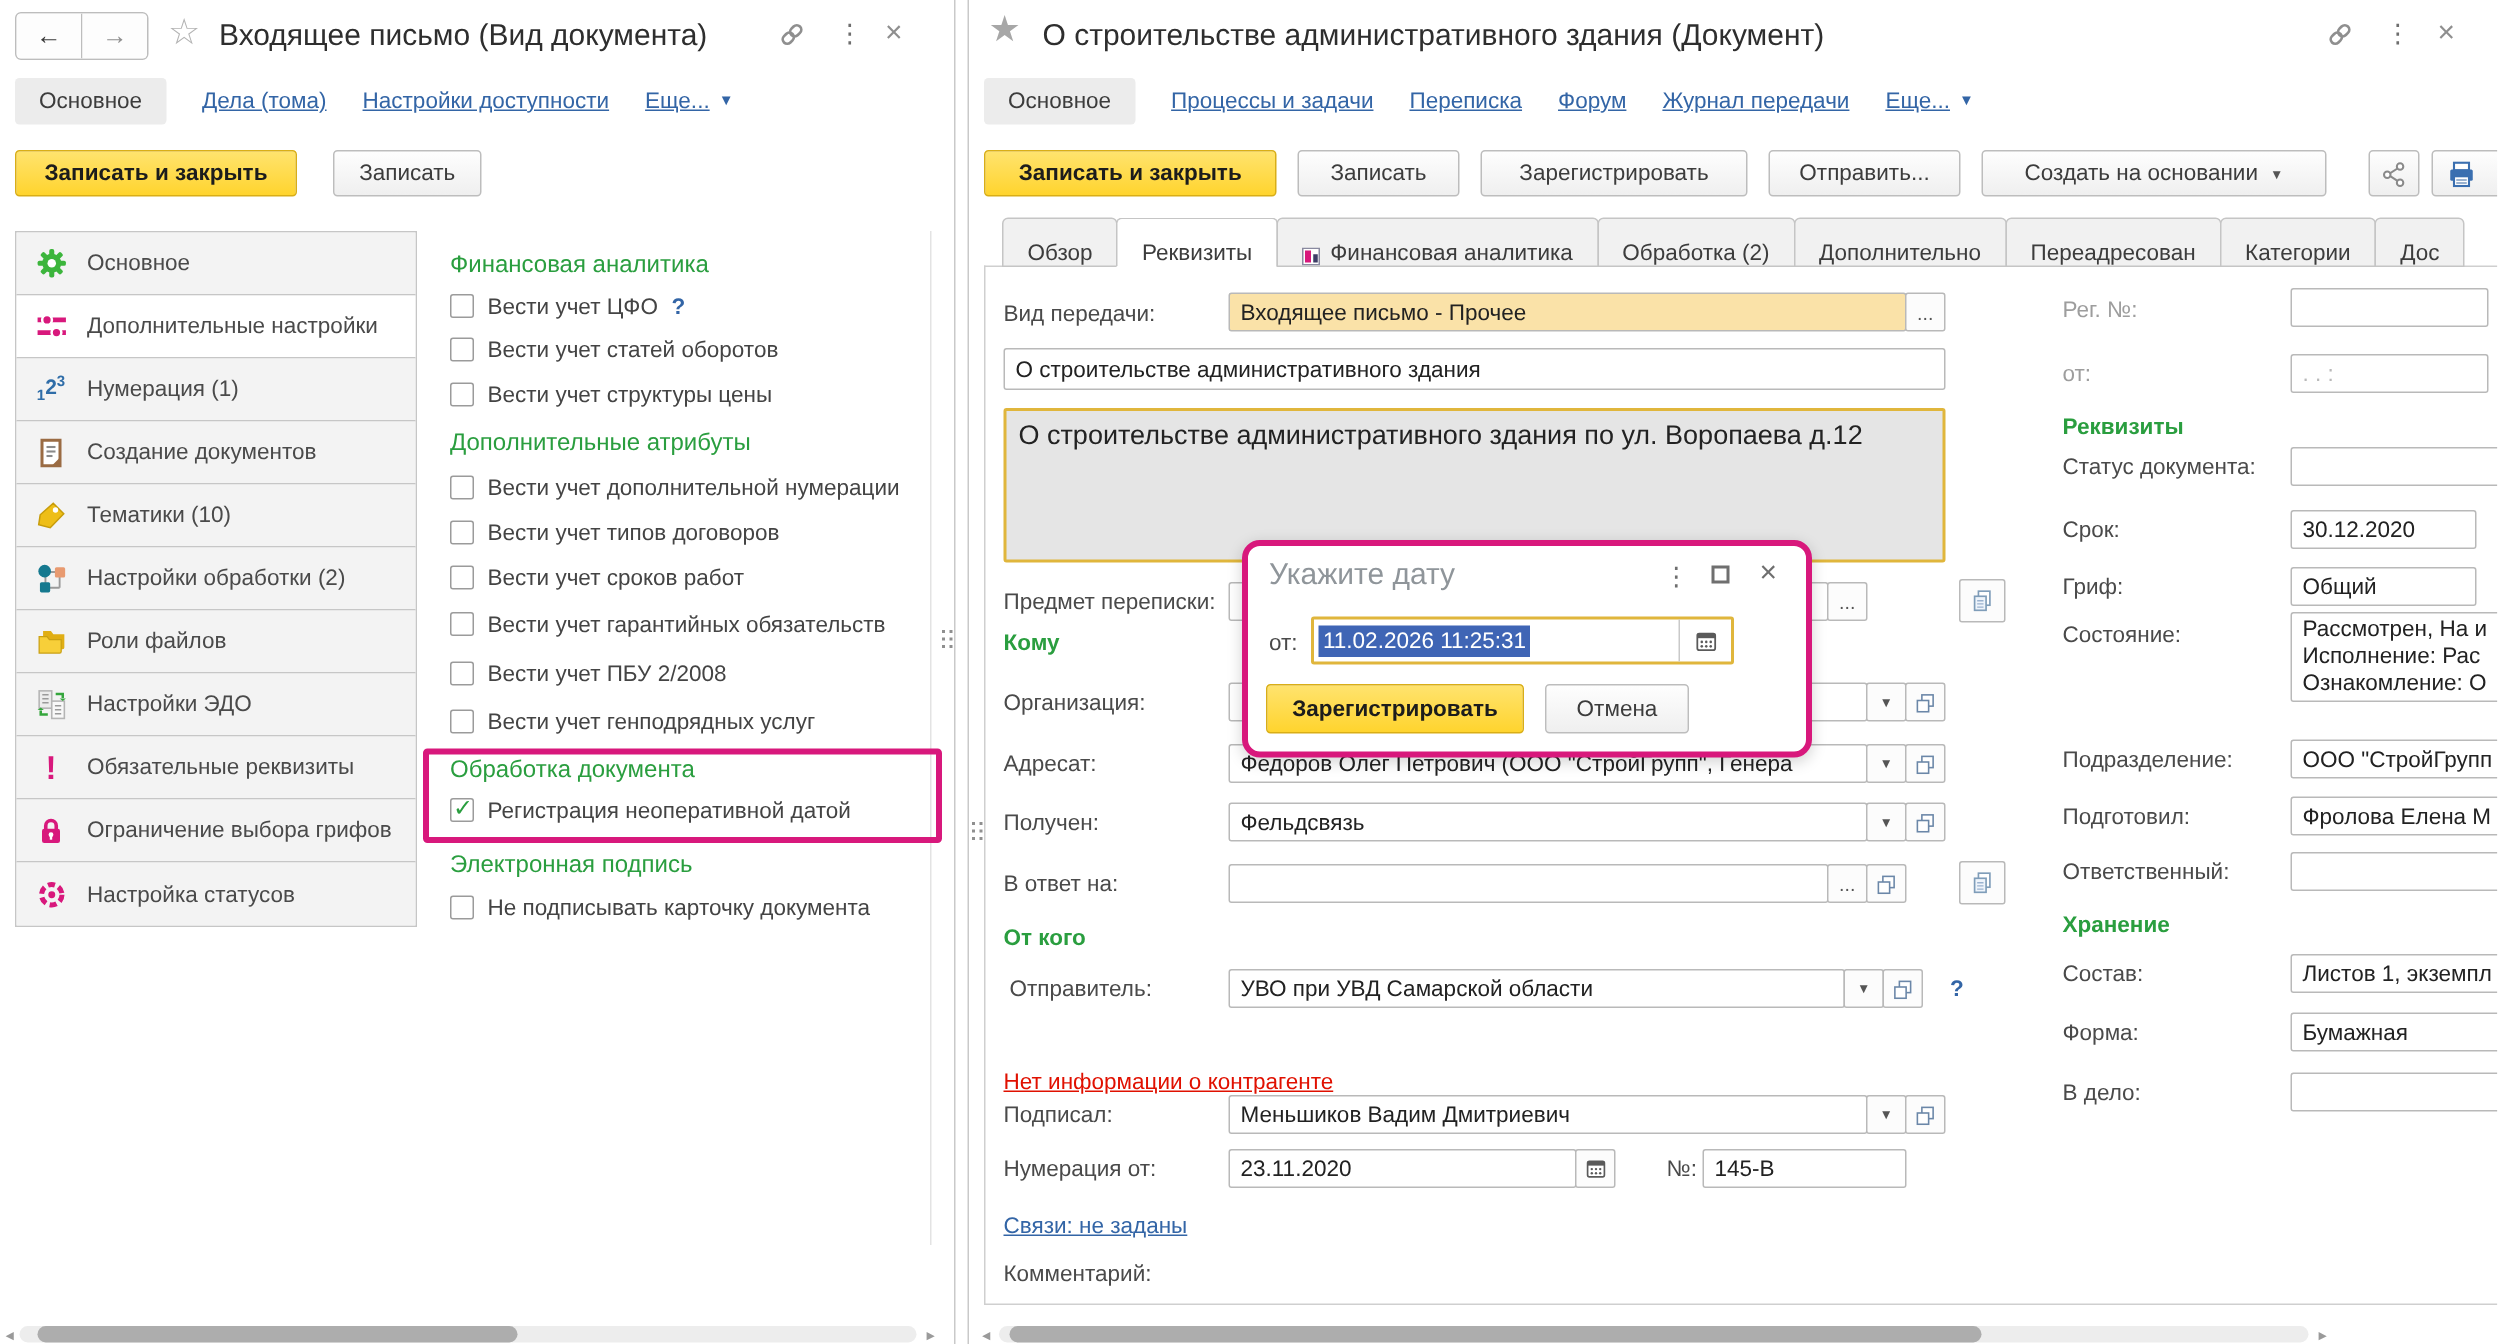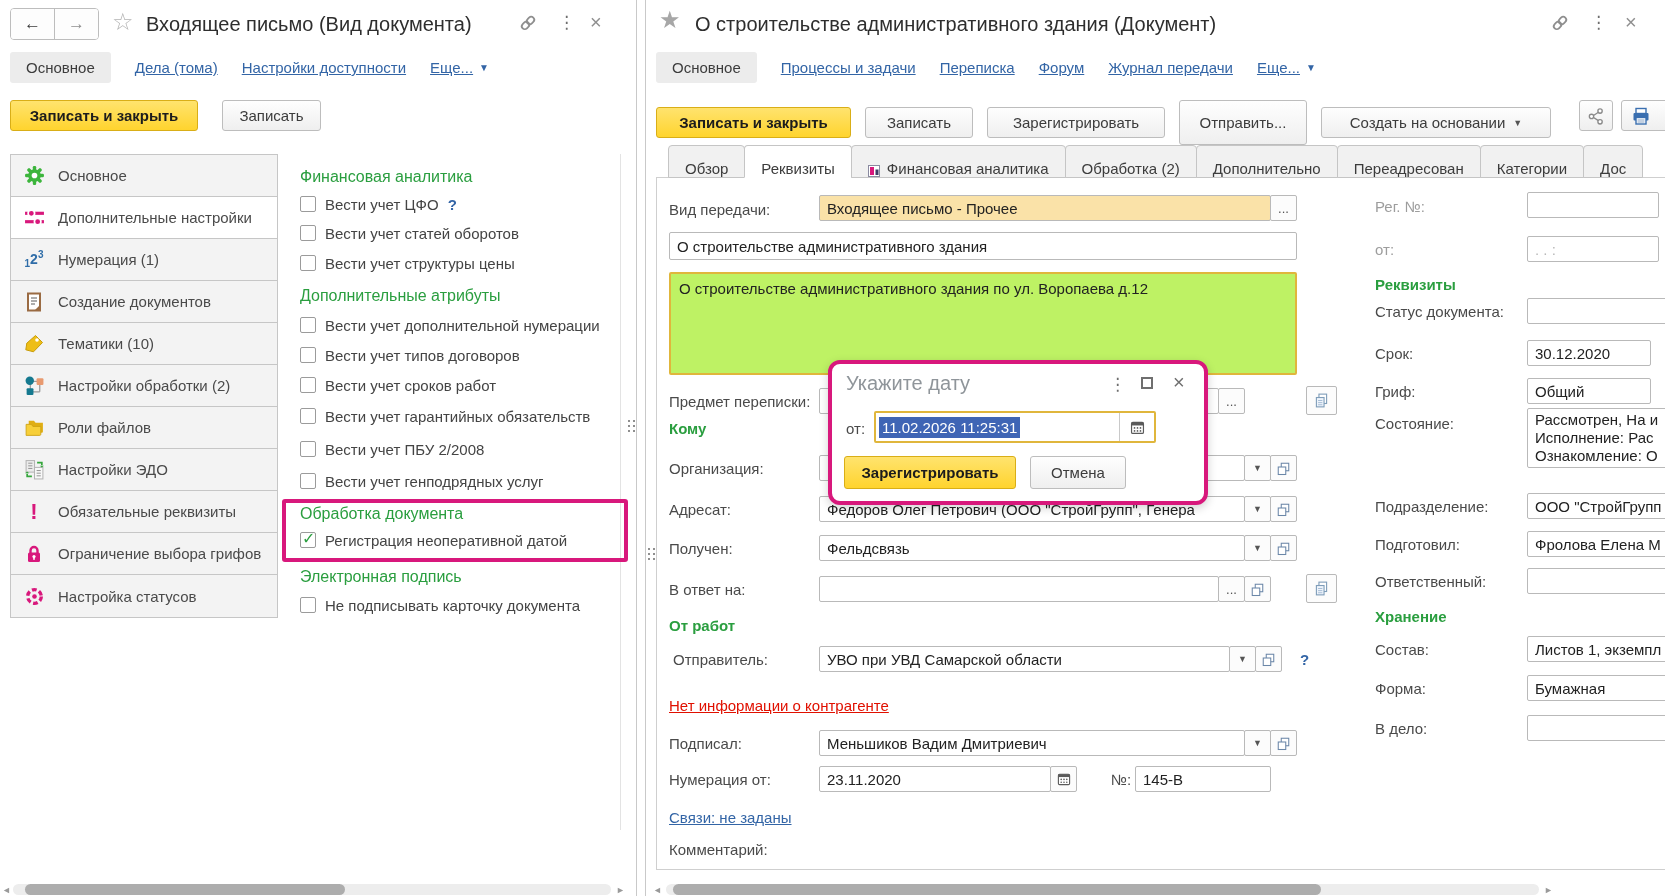--- a/index.html
+++ b/index.html
@@ -7,21 +7,21 @@
         font-family:"Liberation Sans","DejaVu Sans",sans-serif;color:#333;}
   .abs{position:absolute;}
   .win{position:absolute;top:0;height:896px;background:#fff;}
   
   .title{font-size:20px;color:#2e2e2e;white-space:nowrap;}
   .lbl{position:absolute;font-size:15px;color:#4a4a4a;white-space:nowrap;}
   .glbl{color:#9d9d9d;}
   .hdr-g{position:absolute;font-size:16px;color:#2a9e3f;white-space:nowrap;}
   .hdr-gb{position:absolute;font-size:15px;font-weight:bold;color:#2a9e3f;white-space:nowrap;}
   .link{color:#3365a6;text-decoration:underline;font-size:15px;white-space:nowrap;cursor:pointer;}
-  .rlink{position:absolute;color:#e01000;text-decoration:underline;font-size:15px;white-space:nowrap;cursor:pointer;}
+  .rlink{position:absolute;color:#e01000;text-decoration:underline;font-size:15px;white-space:nowrap;cursor:pointer;margin-top:16px;}
   
   .inp{position:absolute;background:#fff;border:1px solid #b9b9b9;border-radius:2px;font-size:15px;color:#222;
        display:flex;align-items:center;padding:0 7px;white-space:nowrap;overflow:hidden;height:26px;box-sizing:border-box;}
   .inp.yellowf{background:#fae2a8;}
   .abtn{position:absolute;border:1px solid #b9b9b9;background:#fcfcfc;border-radius:2px;display:flex;align-items:center;
         justify-content:center;height:26px;box-sizing:border-box;color:#555;font-size:13px;cursor:pointer;}
   .ybtn{background:linear-gradient(#ffe36e,#ffd42e);border:1px solid #d9ae17;border-radius:3px;font-weight:bold;
         font-size:15px;color:#1c1c1c;display:flex;align-items:center;justify-content:center;cursor:pointer;box-sizing:border-box;}
   .sbtn{background:linear-gradient(#fefefe,#efefef);border:1px solid #bdbdbd;border-radius:3px;font-size:15px;color:#3c3c3c;
         display:flex;align-items:center;justify-content:center;cursor:pointer;box-sizing:border-box;white-space:nowrap;}
@@ -323,21 +323,21 @@
       <span style="display:flex;align-items:center;gap:6px;">
         <span class="link">Еще...</span>
         <span style="color:#3365a6;font-size:10px;">▼</span>
       </span>
     </div>
 
     <div class="toolrow" style="left:10px;top:100px;gap:14px;">
       <div class="ybtn" style="width:195px;height:31px;">Записать и закрыть</div>
       <div class="sbtn" style="width:108px;height:31px;">Записать</div>
       <div class="sbtn" style="width:178px;height:31px;">Зарегистрировать</div>
-      <div class="sbtn" style="width:128px;height:45px;">Отправить...</div>
+      <div class="sbtn" style="width:128px;height:31px;">Отправить...</div>
       <div class="sbtn" style="width:230px;height:31px;gap:8px;">
         <span>Создать на основании</span>
         <span style="font-size:9px;color:#555;">▼</span>
       </div>
     </div>
     <div class="sbtn abs" style="left:933px;top:100px;width:34px;height:31px;">
       <svg width="18" height="18" viewBox="0 0 20 20">
           <line x1="14" y1="5" x2="5.5" y2="10.5" stroke="#8a8a8a" stroke-width="1.5"></line>
           <line x1="5.5" y1="10.5" x2="14" y2="16" stroke="#8a8a8a" stroke-width="1.5"></line>
           <circle cx="14.5" cy="4.5" r="2.4" fill="#fff" stroke="#8a8a8a" stroke-width="1.5"></circle>
@@ -392,21 +392,21 @@
     <span class="lbl" style="left:23px;top:201px;">Вид передачи:</span>
     <div class="inp yellowf" style="left:173px;top:195px;width:452px;">
         <span>Входящее письмо - Прочее</span>
       </div>
     <div class="abtn" style="left:624px;top:195px;width:27px;">...</div>
 
     <div class="inp" style="left:23px;top:232px;width:628px;height:28px;">
         <span>О строительстве административного здания</span>
       </div>
 
-    <div class="abs goldbox" style="left:23px;top:272px;width:628px;height:103px;border-radius:2px;background:#bef264;box-sizing:border-box;padding:6px 8px;font-size:15px;color:#222;">
+    <div class="abs goldbox" style="left:23px;top:272px;width:628px;height:103px;border-radius:2px;background:#e5e5e5;box-sizing:border-box;padding:6px 8px;font-size:18px;color:#222;">
       <span>О строительстве административного здания по ул. Воропаева д.12</span>
     </div>
 
     <span class="lbl" style="left:23px;top:393px;">Предмет переписки:</span>
     <div class="inp" style="left:173px;top:388px;width:400px;"></div>
     <div class="abtn" style="left:572px;top:388px;width:27px;">...</div>
     <div class="abtn" style="left:660px;top:386px;width:31px;height:29px;">
       <svg width="17" height="17" viewBox="0 0 20 20">
           <rect x="7" y="2.5" width="9" height="11" fill="#fff" stroke="#7f9db9" stroke-width="1.3"></rect>
           <rect x="4" y="6.5" width="9" height="11" fill="#eef4fb" stroke="#7f9db9" stroke-width="1.3"></rect>
@@ -470,21 +470,21 @@
     <div class="abtn" style="left:660px;top:574px;width:31px;height:29px;">
       <svg width="17" height="17" viewBox="0 0 20 20">
           <rect x="7" y="2.5" width="9" height="11" fill="#fff" stroke="#7f9db9" stroke-width="1.3"></rect>
           <rect x="4" y="6.5" width="9" height="11" fill="#eef4fb" stroke="#7f9db9" stroke-width="1.3"></rect>
           <line x1="6" y1="10" x2="11" y2="10" stroke="#9ab2cf"></line>
           <line x1="6" y1="12.5" x2="11" y2="12.5" stroke="#9ab2cf"></line>
           <line x1="6" y1="15" x2="11" y2="15" stroke="#9ab2cf"></line>
         </svg>
     </div>
 
-    <div class="hdr-gb" style="left:23px;top:617px;">От работ</div>
+    <div class="hdr-gb" style="left:23px;top:617px;">От кого</div>
 
     <span class="lbl" style="left:27px;top:651px;">Отправитель:</span>
     <div class="inp" style="left:173px;top:646px;width:411px;">
         <span>УВО при УВД Самарской области</span>
       </div>
     <div class="abtn" style="left:583px;top:646px;width:27px;">
         <span style="font-size:9px;">▼</span>
       </div>
     <div class="abtn" style="left:609px;top:646px;width:27px;">
       <svg width="15" height="15" viewBox="0 0 20 20">

